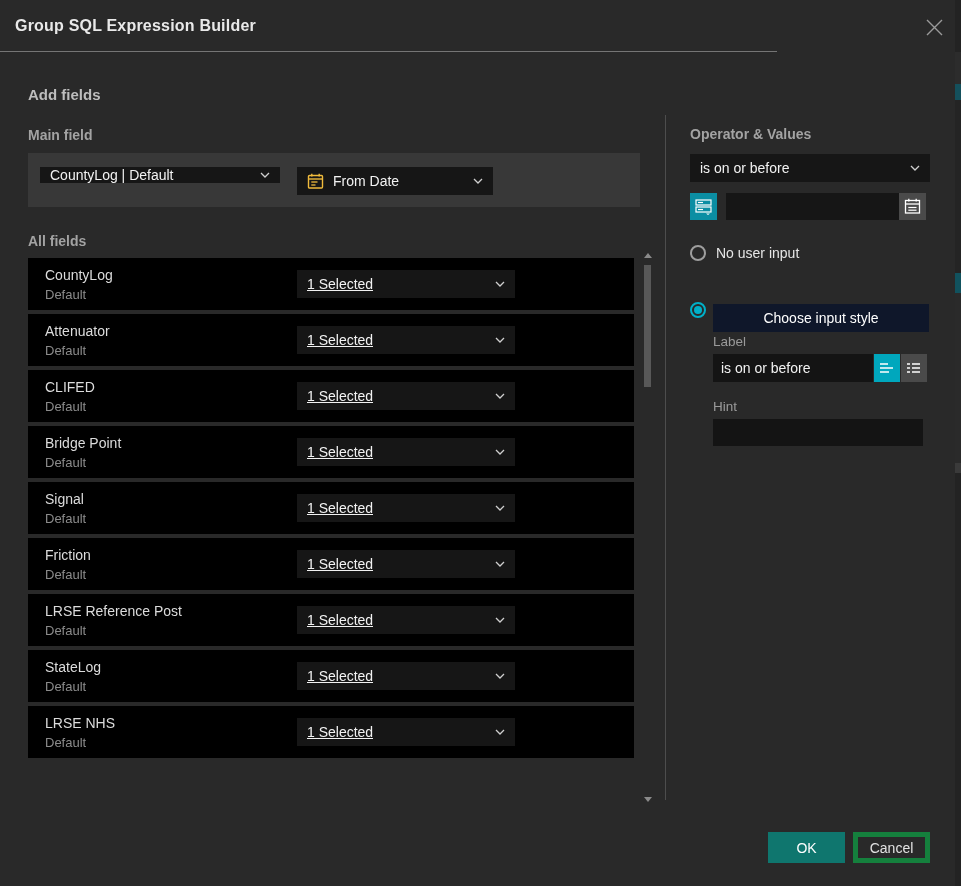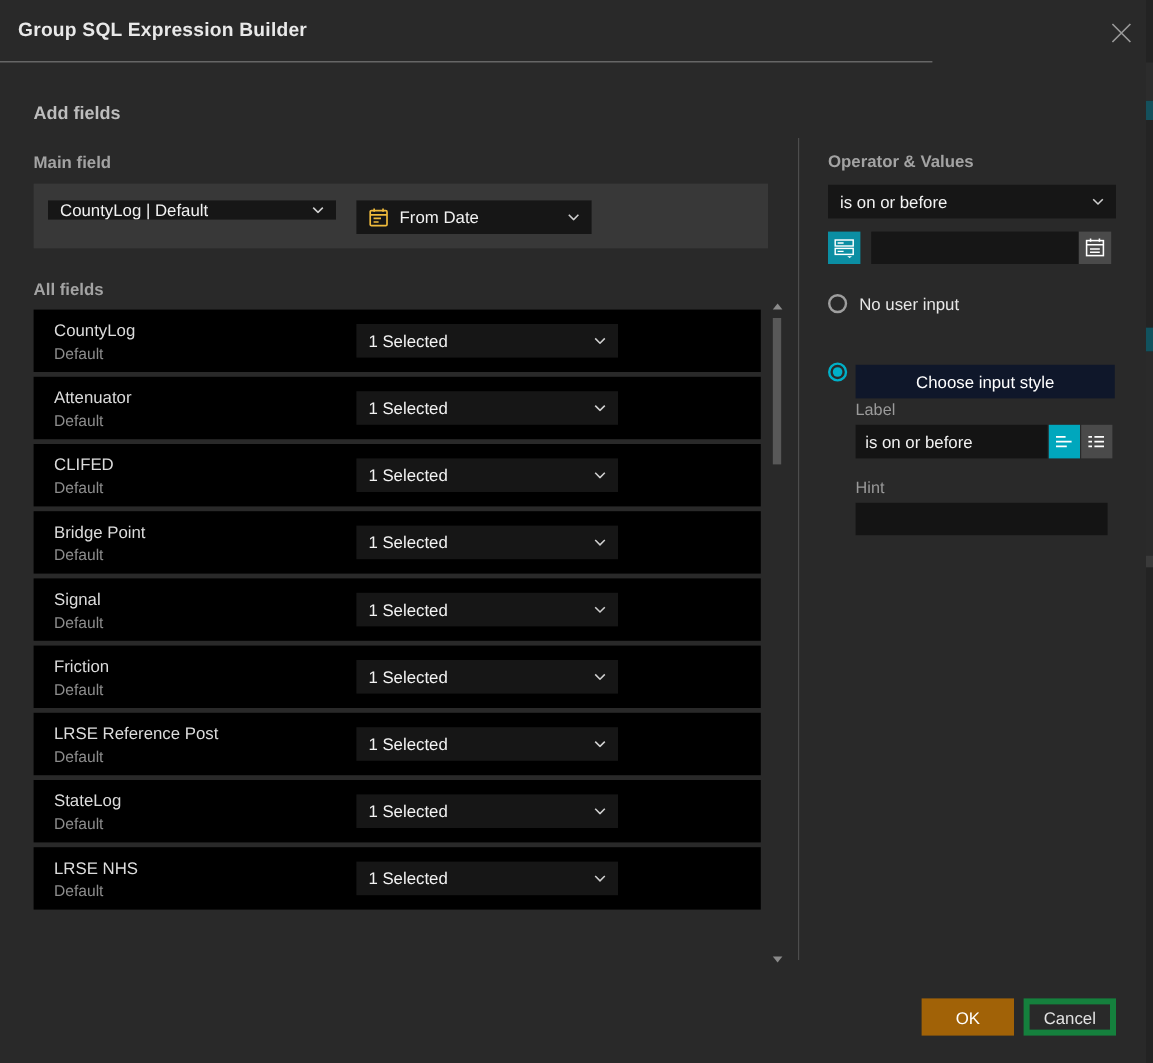--- a/index.html
+++ b/index.html
@@ -25,21 +25,21 @@
 
   .dd-layer { position:absolute; left:12px; top:14px; width:240px; height:16px; }
   .dd-field { position:absolute; left:269px; top:14px; width:196px; height:28px; }
   .cal-yellow { margin-right:9px; flex:0 0 auto; }
 
   
   .list { position:absolute; left:28px; top:258px; width:606px; }
   .row { position:relative; height:52px; background:#000000; margin-bottom:4px; }
   .fname { position:absolute; left:17px; top:9px; font-size:14px; color:#dcdcdc; }
   .fsub { position:absolute; left:17px; top:29px; font-size:13px; color:#8c8c8c; }
-  .row-dd { position:absolute; left:269px; top:12px; width:218px; height:28px; }
+  .row-dd { position:absolute; left:269px; top:12px; width:218px; height:28px;text-decoration:underline; }
 
   
   .sb-thumb { position:absolute; left:644px; top:265px; width:7px; height:122px; background:#585858; cursor:pointer; }
   .sb-up { position:absolute; left:644px; top:253px; width:0; height:0; border-left:4px solid transparent; border-right:4px solid transparent; border-bottom:5px solid #8a8a8a; cursor:pointer; }
   .sb-down { position:absolute; left:644px; top:797px; width:0; height:0; border-left:4px solid transparent; border-right:4px solid transparent; border-top:5px solid #8a8a8a; cursor:pointer; }
 
   
   .vdivider { position:absolute; left:665px; top:115px; width:1px; height:685px; background:#4d4d4d; }
 
   
@@ -57,21 +57,21 @@
   .choose-btn { position:absolute; left:713px; top:304px; width:216px; height:28px; background:#0f172a; border:none; color:#ffffff; font-size:14px; cursor:pointer; font-family:"Liberation Sans",sans-serif; }
 
   .small-lbl { position:absolute; font-size:13.5px; color:#9a9a9a; }
   .label-input { position:absolute; left:713px; top:354px; width:160px; height:28px; background:#141414; border:none; color:#f2f2f2; font-size:14px; padding:0 8px; font-family:"Liberation Sans",sans-serif; }
   .style-btn { position:absolute; top:354px; width:26px; height:28px; display:flex; align-items:center; justify-content:center; cursor:pointer; border:none; }
   .style-btn.active { background:#00a7bd; left:874px; }
   .style-btn.inactive { background:#4a4a4a; left:901px; }
   .hint-input { position:absolute; left:713px; top:419px; width:210px; height:27px; background:#141414; border:none; color:#f2f2f2; font-size:14px; padding:0 8px; font-family:"Liberation Sans",sans-serif; }
 
   
-  .ok-btn { position:absolute; left:768px; top:832px; width:77px; height:31px; background:#a16207; border:none; color:#ffffff; font-size:14px; cursor:pointer; font-family:"Liberation Sans",sans-serif; }
+  .ok-btn { position:absolute; left:768px; top:832px; width:77px; height:31px; background:#0f766e; border:none; color:#ffffff; font-size:14px; cursor:pointer; font-family:"Liberation Sans",sans-serif; }
   .cancel-btn { position:absolute; left:853px; top:832px; width:77px; height:31px; background:transparent; border:5px solid #15803d; color:#e2e2e2; font-size:14px; cursor:pointer; font-family:"Liberation Sans",sans-serif; }
 
   
   .edge { position:absolute; left:955px; top:0; width:6px; height:886px; background:#232323; }
   .edge > div { position:absolute; left:0; width:6px; }
 </style>
 </head>
 <body>
 
 <div class="screen">

